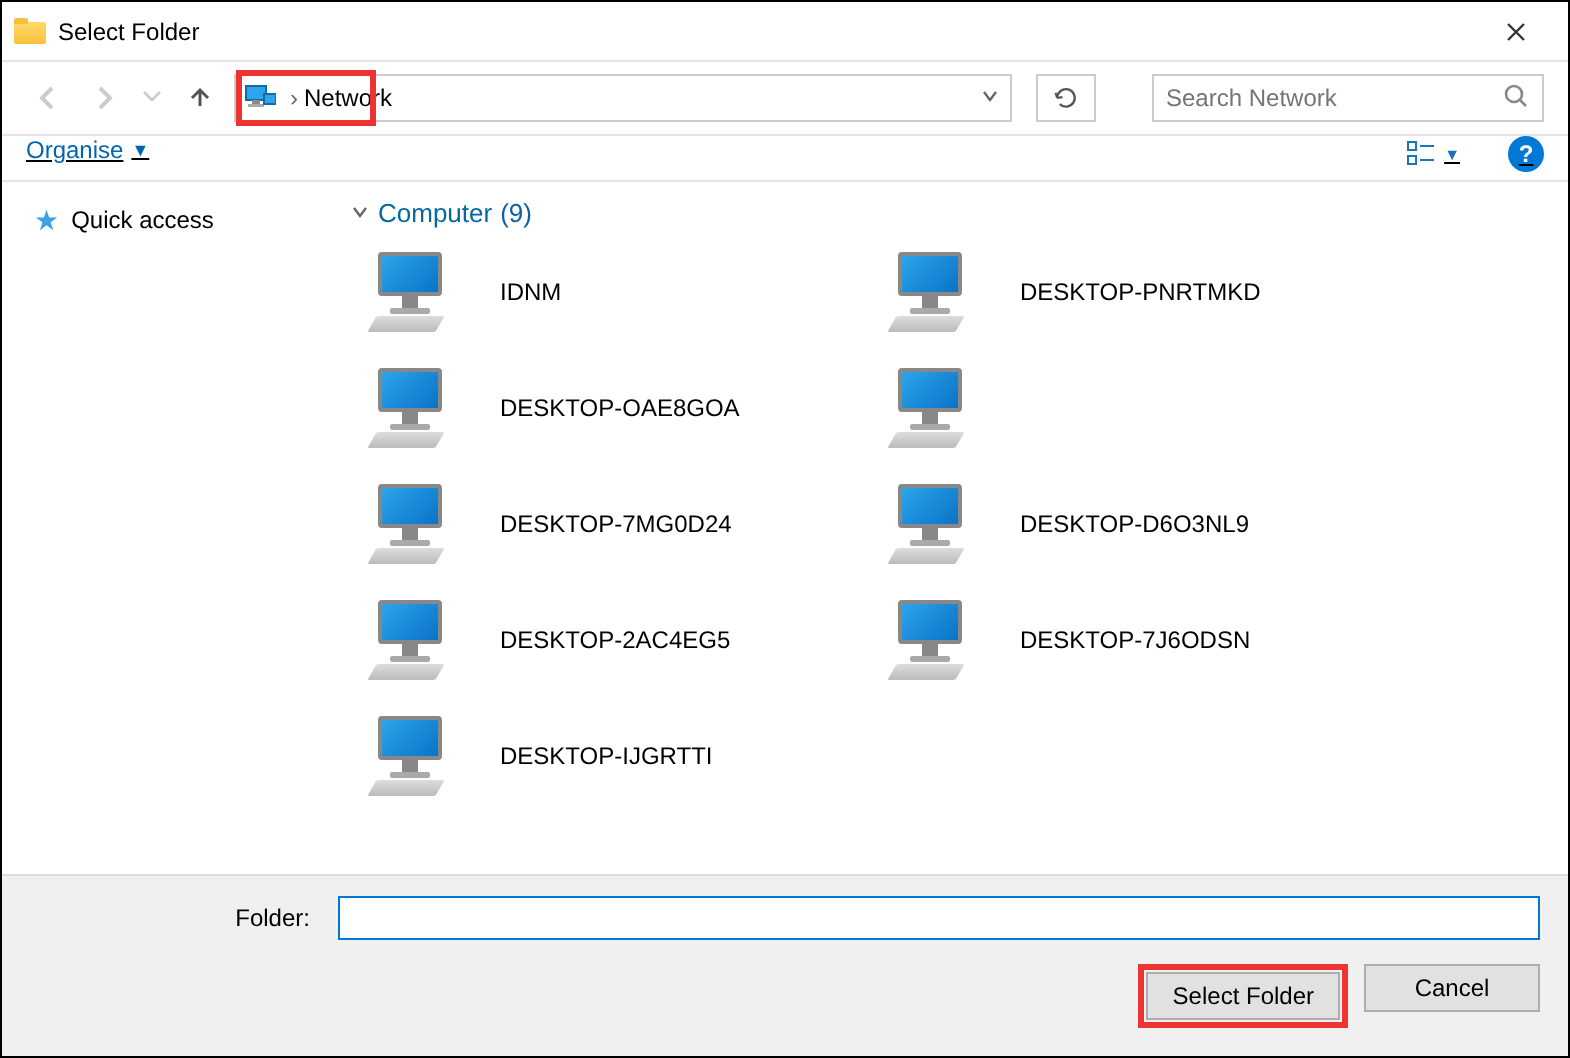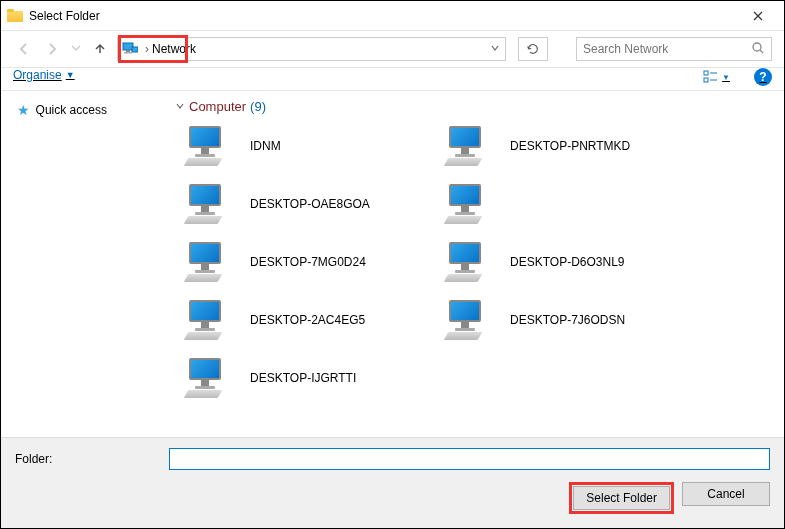--- a/index.html
+++ b/index.html
@@ -46,36 +46,36 @@
 
 
 .body { flex: 1; display: flex; overflow: hidden; }
 .sidebar { width: 170px; padding: 8px 6px; }
 .qa { display: flex; align-items: center; gap: 6px; padding: 3px 10px; cursor: pointer; }
 .star { color: #3aa3e3; font-size: 14px; }
 
 .content { flex: 1; padding: 8px 4px; overflow: auto; }
 .grouphdr { display: flex; align-items: center; gap: 4px; margin-bottom: 6px; }
 .grouphdr .chev { color: #666; }
-.grouphdr .gtitle { color: #7f1d1d; font-size: 13px; text-align: center; }
+.grouphdr .gtitle { color: #0369a1; font-size: 13px; text-align: center; }
 .grouphdr .gcount { color: #0a63a3; font-size: 13px; }
 
 .grid { display: grid; grid-template-columns: repeat(2, 260px); column-gap: 0; row-gap: 6px; }
 .item { display: flex; align-items: center; gap: 23px; padding: 4px 6px; cursor: pointer; }
 .pc-icon { width: 46px; height: 44px; position: relative; flex-shrink: 0; }
 .pc-icon .monitor { position: absolute; top: 2px; left: 8px; width: 32px; height: 22px; border: 2px solid #888; background: linear-gradient(135deg,#2da5eb,#0a72c7); border-radius: 2px; }
 .pc-icon .stand { position: absolute; top: 24px; left: 20px; width: 8px; height: 6px; background: #888; }
 .pc-icon .base { position: absolute; top: 30px; left: 14px; width: 20px; height: 3px; background: #aaa; border-radius: 1px; }
 .pc-icon .kb { position: absolute; top: 34px; left: 5px; width: 34px; height: 8px; background: linear-gradient(#ddd,#bbb); transform: skewX(-30deg); border-radius: 1px; }
 .item .label { color: #000; }
 
 
 .bottom { background: #f0f0f0; border-top: 1px solid #ddd; padding: 10px 14px 14px; }
 .folderrow { display: flex; align-items: center; gap: 6px; margin-bottom: 12px; }
-.folderrow label { width: 148px; padding-right: 8px; }
+.folderrow label { width: 148px; text-align: right; padding-right: 8px; }
 .folderrow input { flex: 1; height: 22px; border: 1px solid #0078d7; outline: none; padding: 0 4px; background: #fff; }
 .btnrow { display: flex; justify-content: flex-end; gap: 8px; }
 .btn { min-width: 88px; height: 24px; border: 1px solid #adadad; background: #e1e1e1; padding: 0 12px; cursor: pointer; display: flex; align-items: center; justify-content: center; }
 .btn-highlight { border: 3px solid #e33; padding: 1px; }
 .btn-highlight .btn { min-width: 96px; }
 </style>
 </head>
 <body>
 
 <div class="titlebar">

